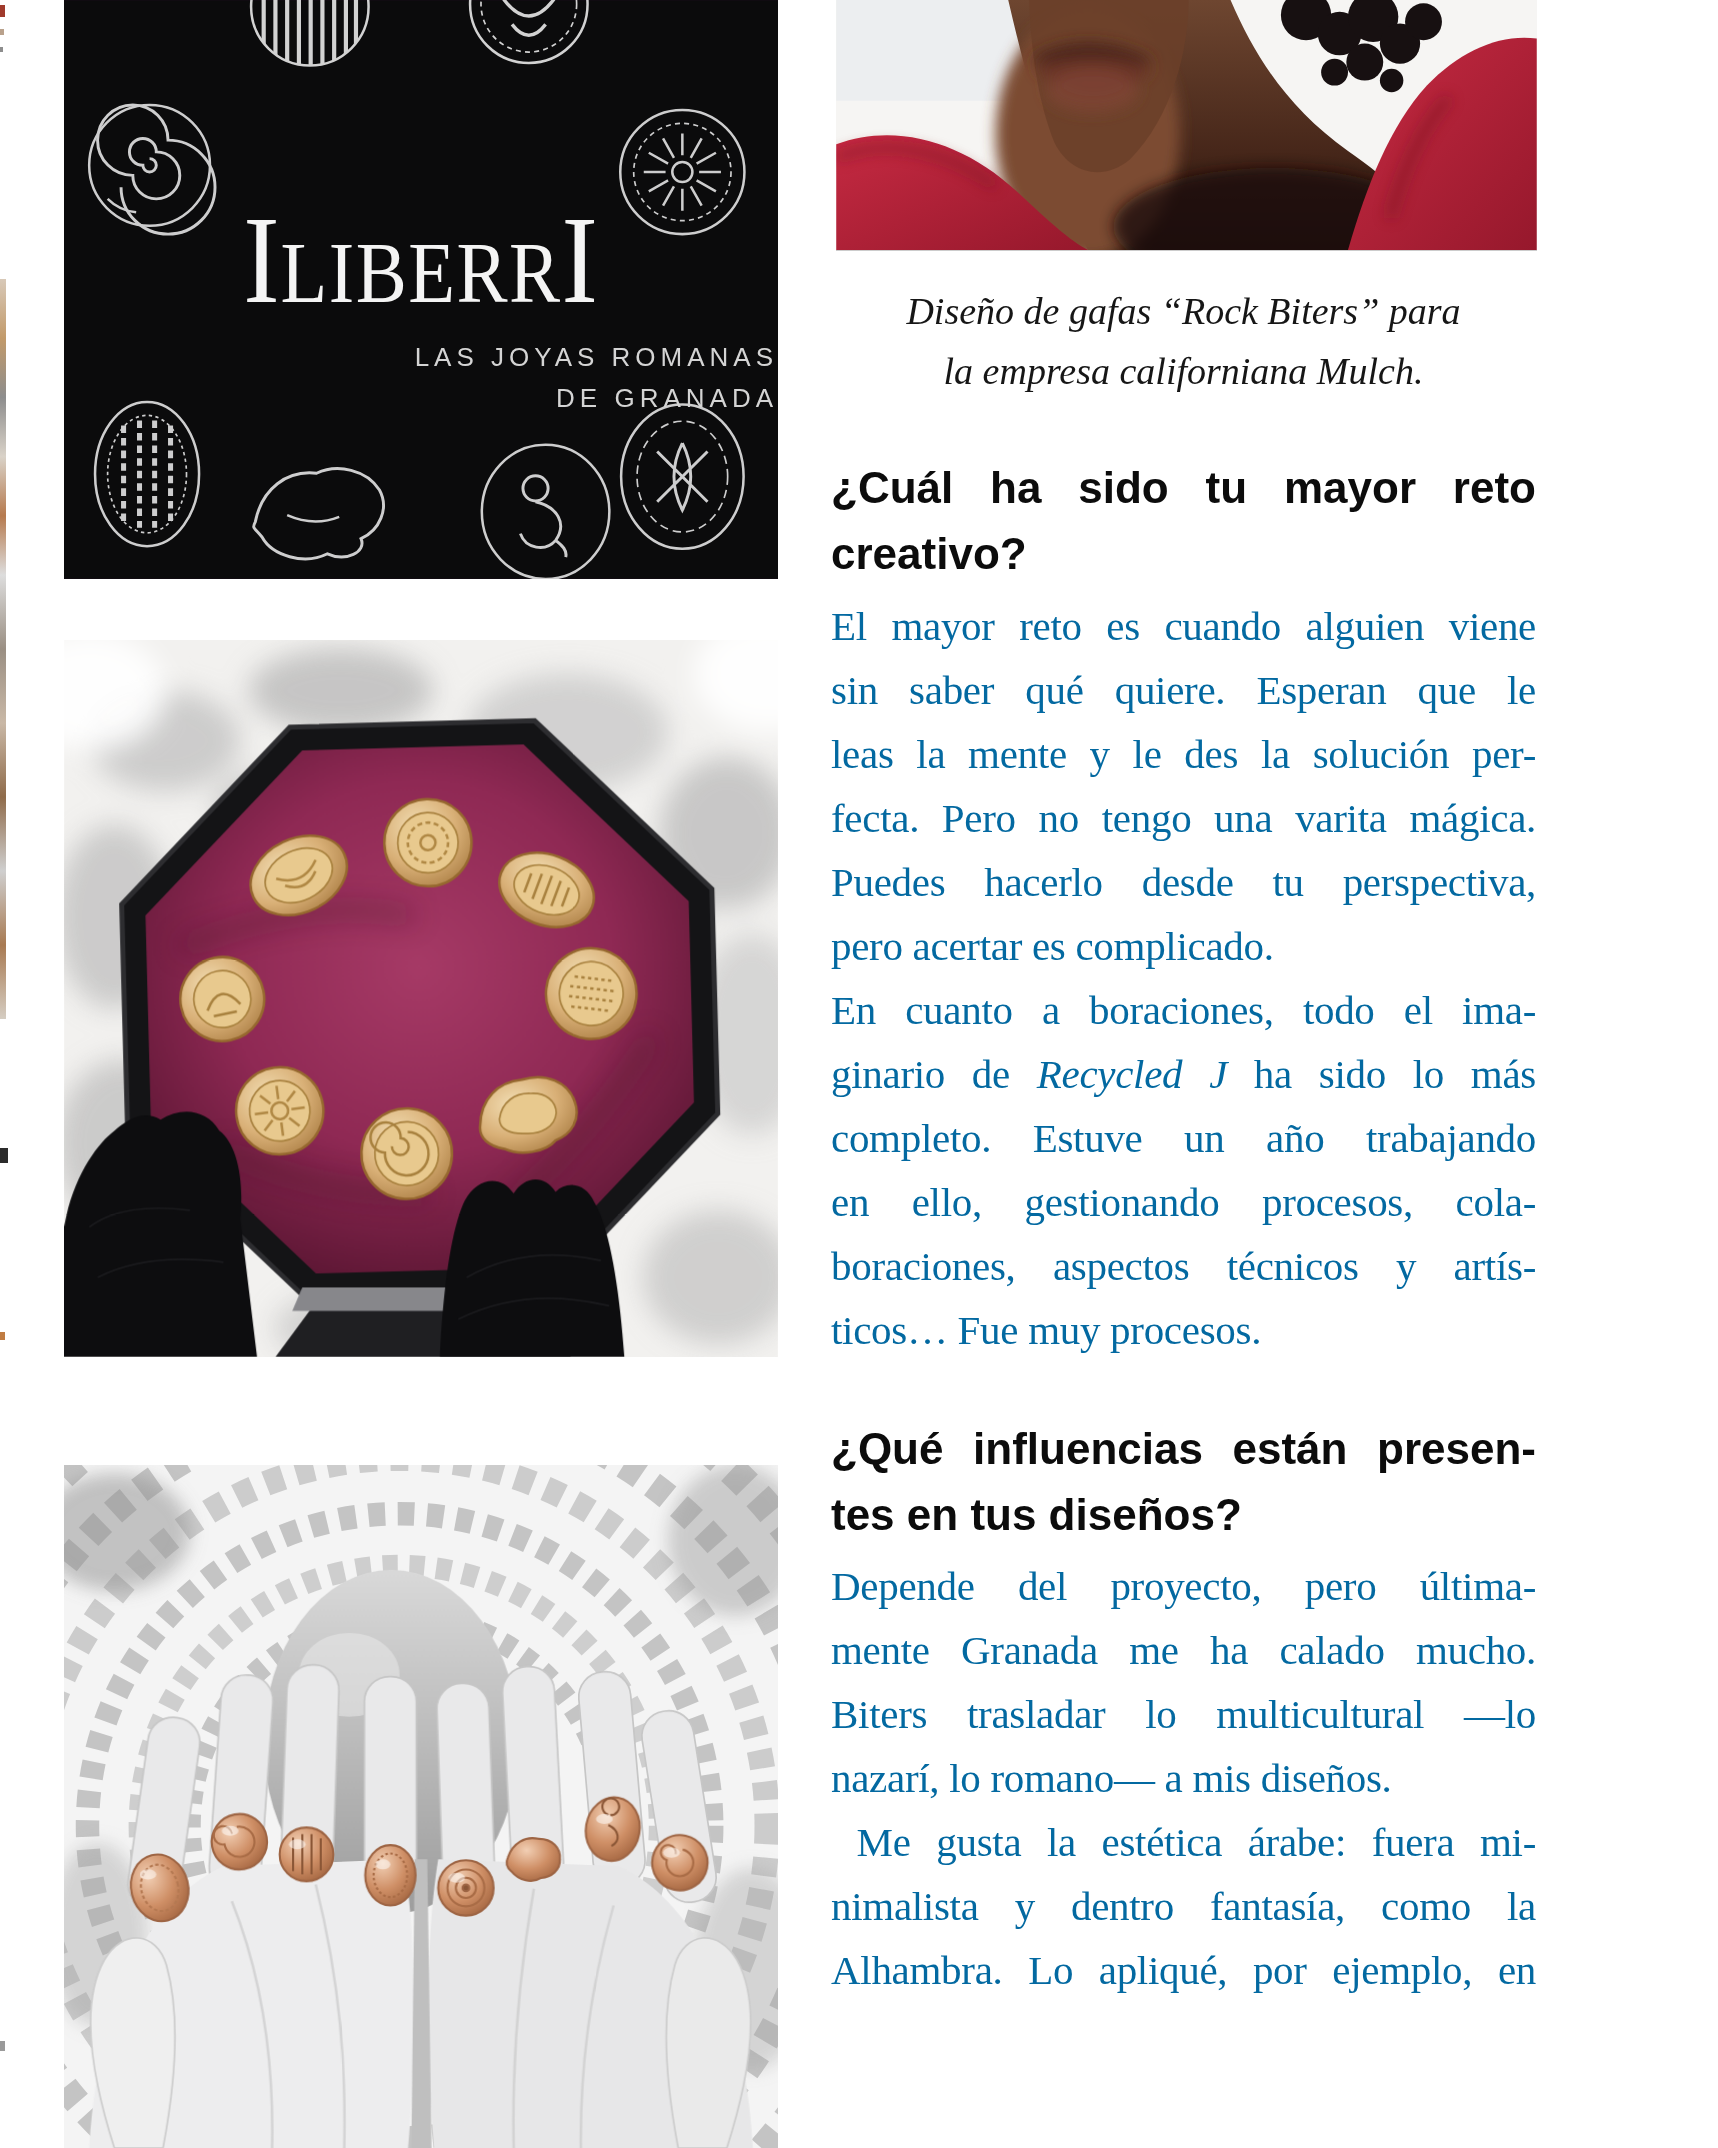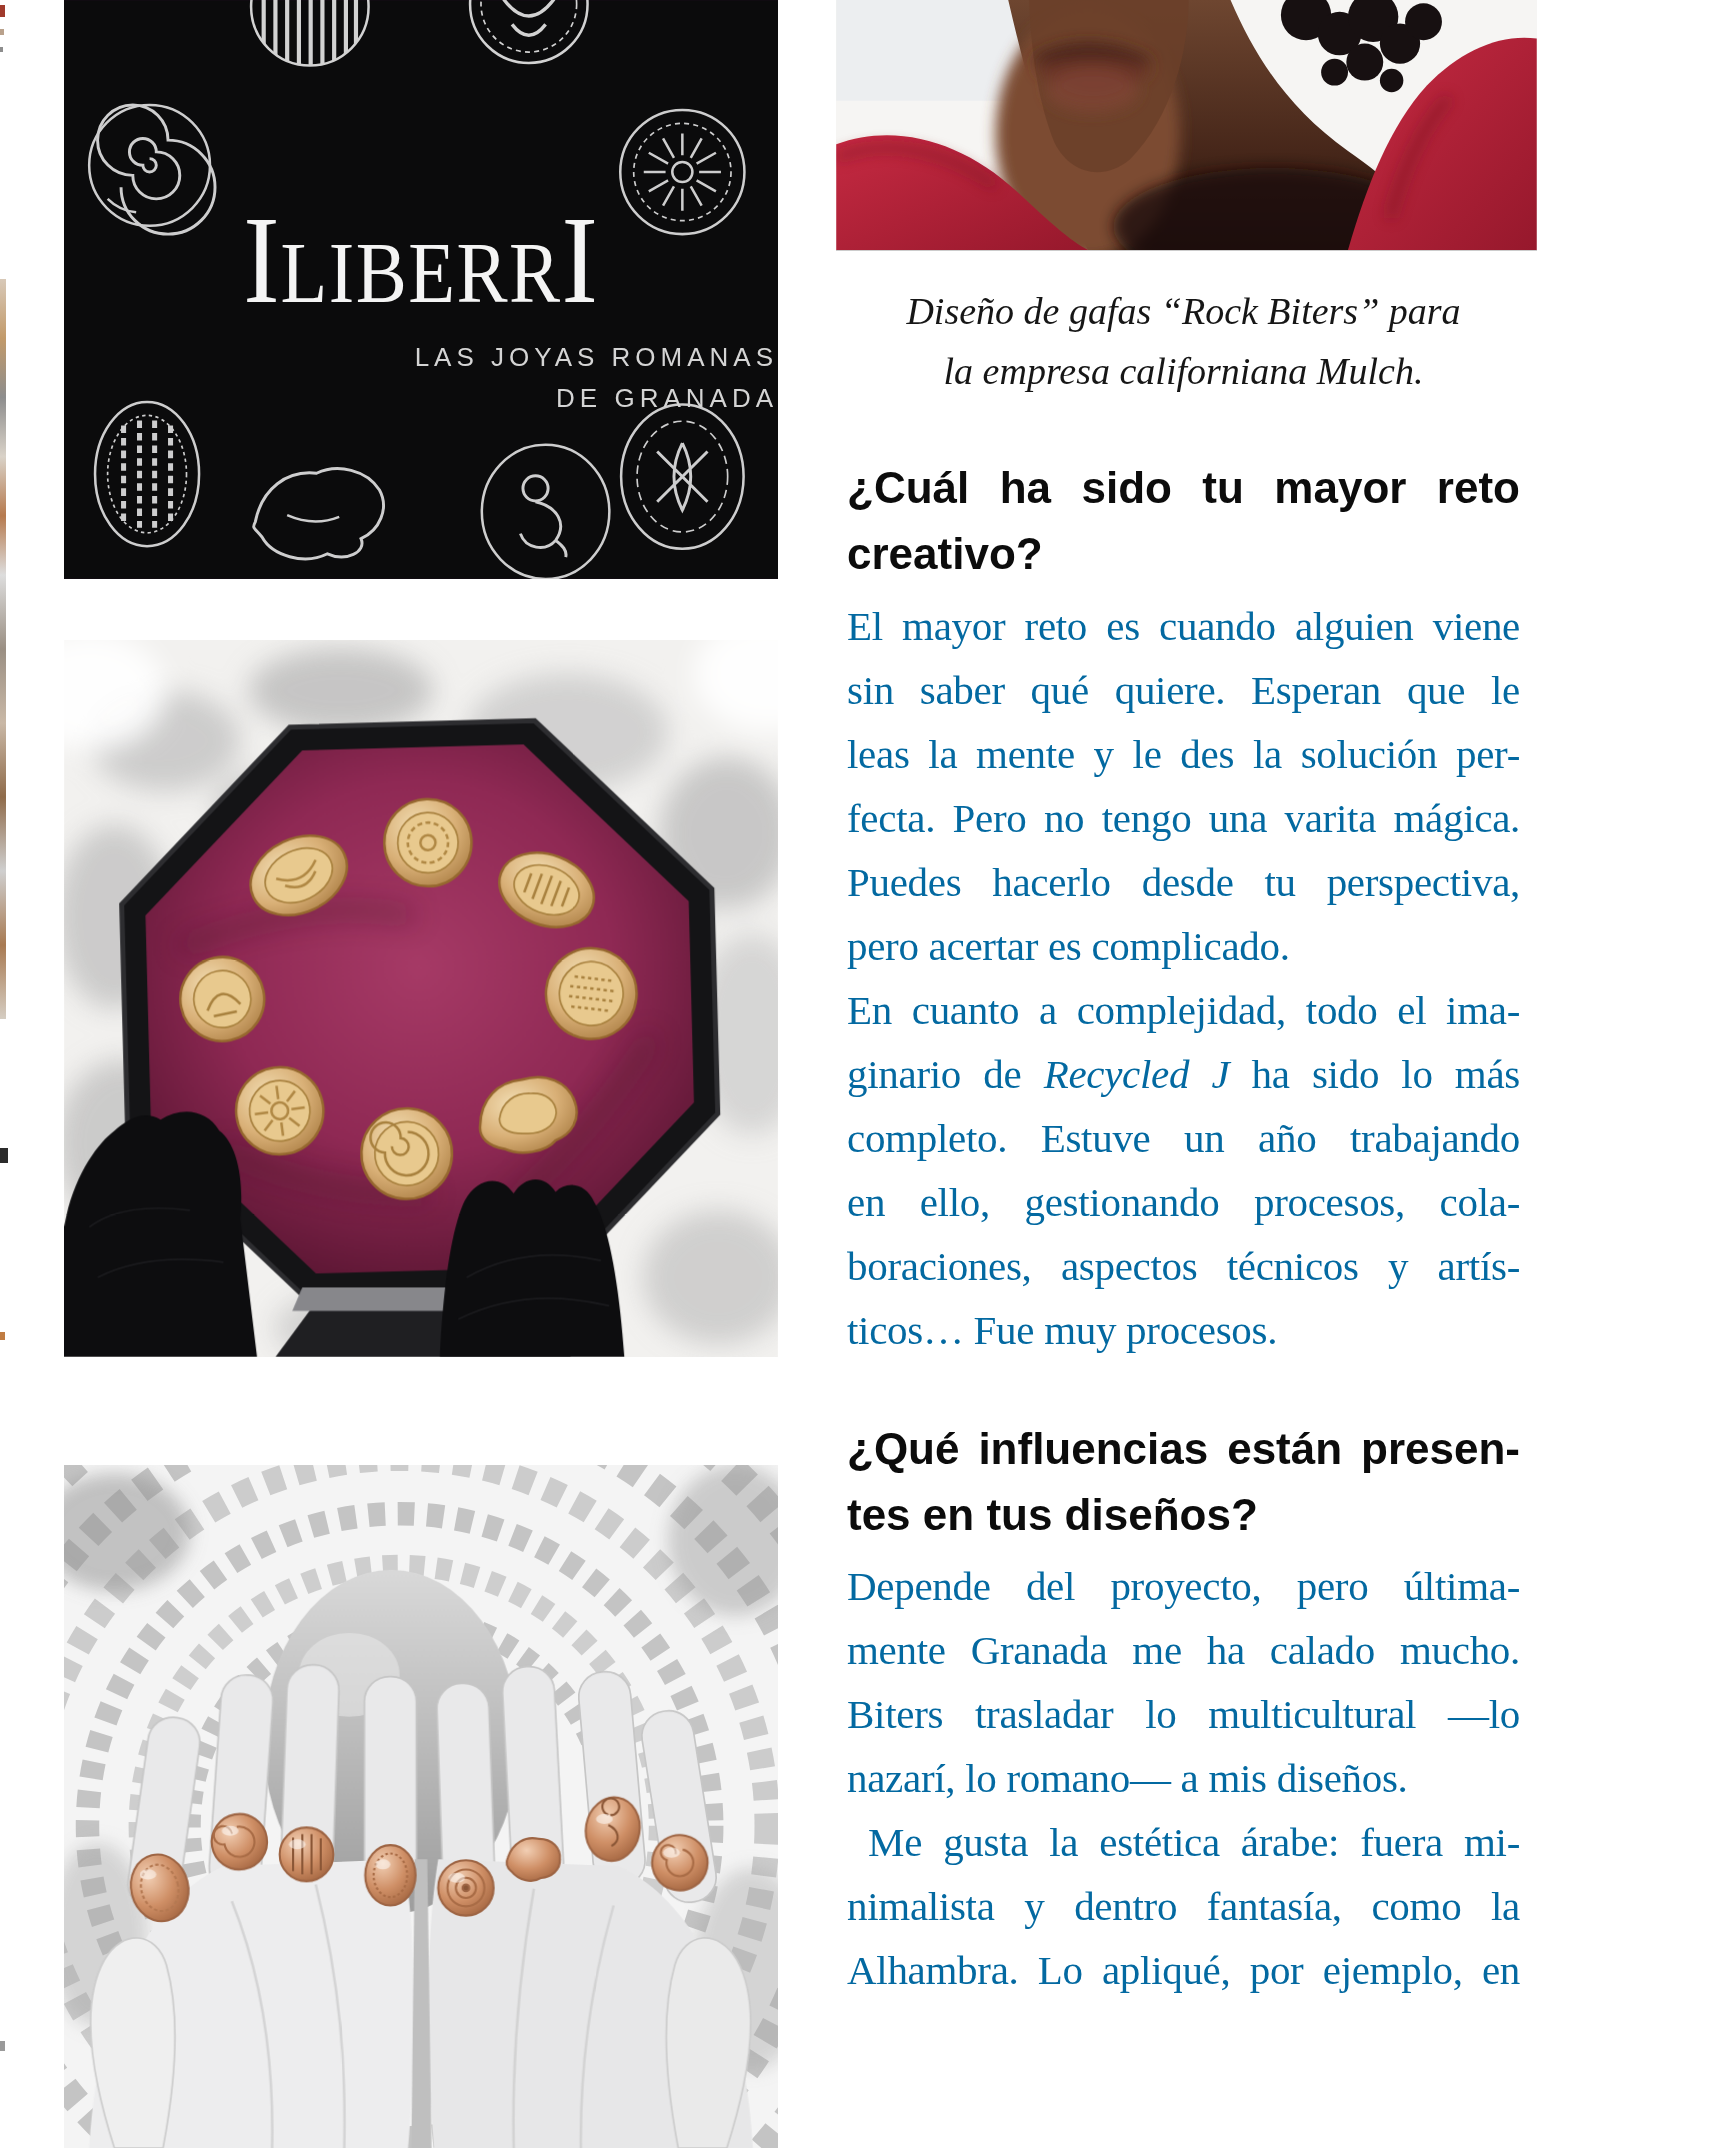--- a/index.html
+++ b/index.html
@@ -31,21 +31,21 @@
 
   
   .photo-rings{position:absolute;left:64px;top:640px;width:714px;height:717px;overflow:hidden;}
   .photo-hands{position:absolute;left:64px;top:1465px;width:714px;height:683px;overflow:hidden;}
   .photo-portrait{position:relative;width:701px;height:250px;margin-left:5px;overflow:hidden;
      border-bottom:1.7px solid #cccccc;background:#f6f5f3;}
 
   
   .right-col{position:absolute;left:831px;top:0;width:705px;}
   .caption{margin-top:30px;text-align:center;font-style:italic;font-size:38px;line-height:60px;color:#161616;}
-  .qa{margin:16px;}
+  .qa{margin:0;}
   .qa-heading{margin:54px 0 6.7px 0;font-family:"Liberation Sans",sans-serif;font-weight:700;
      font-size:44px;line-height:66px;color:#0c0c0c;letter-spacing:0;}
   .qa-body{font-size:41px;line-height:64px;letter-spacing:-0.3px;color:#0369a1;}
   .hline,.bline{white-space:normal;}
   .hline.fill{text-align:justify;text-align-last:justify;}
   .bline.fill{text-align:justify;text-align-last:justify;}
   .hline.nofill,.bline.nofill{text-align:left;}
   .it{font-style:italic;}
 </style>
 </head>
@@ -399,21 +399,21 @@
             <div class="hline fill">¿Cuál ha sido tu mayor reto</div>
             <div class="hline nofill">creativo?</div>
           </div>
           <div class="qa-body">
             <div class="bline fill"><span>El mayor reto es cuando alguien viene</span></div>
             <div class="bline fill"><span>sin saber qué quiere. Esperan que le</span></div>
             <div class="bline fill"><span>leas la mente y le des la solución per-</span></div>
             <div class="bline fill"><span>fecta. Pero no tengo una varita mágica.</span></div>
             <div class="bline fill"><span>Puedes hacerlo desde tu perspectiva,</span></div>
             <div class="bline nofill"><span>pero acertar es complicado.</span></div>
-            <div class="bline fill"><span>En cuanto a complejidad, todo el ima-</span></div>
+            <div class="bline fill"><span>En cuanto a boraciones, todo el ima-</span></div>
             <div class="bline fill"><span>ginario de </span><span class="it">Recycled J</span><span> ha sido lo más</span></div>
             <div class="bline fill"><span>completo. Estuve un año trabajando</span></div>
             <div class="bline fill"><span>en ello, gestionando procesos, cola-</span></div>
             <div class="bline fill"><span>boraciones, aspectos técnicos y artís-</span></div>
             <div class="bline nofill"><span>ticos… Fue muy procesos.</span></div>
           </div>
         </section>
         <section class="qa">
           <div class="qa-heading">
             <div class="hline fill">¿Qué influencias están presen-</div>

